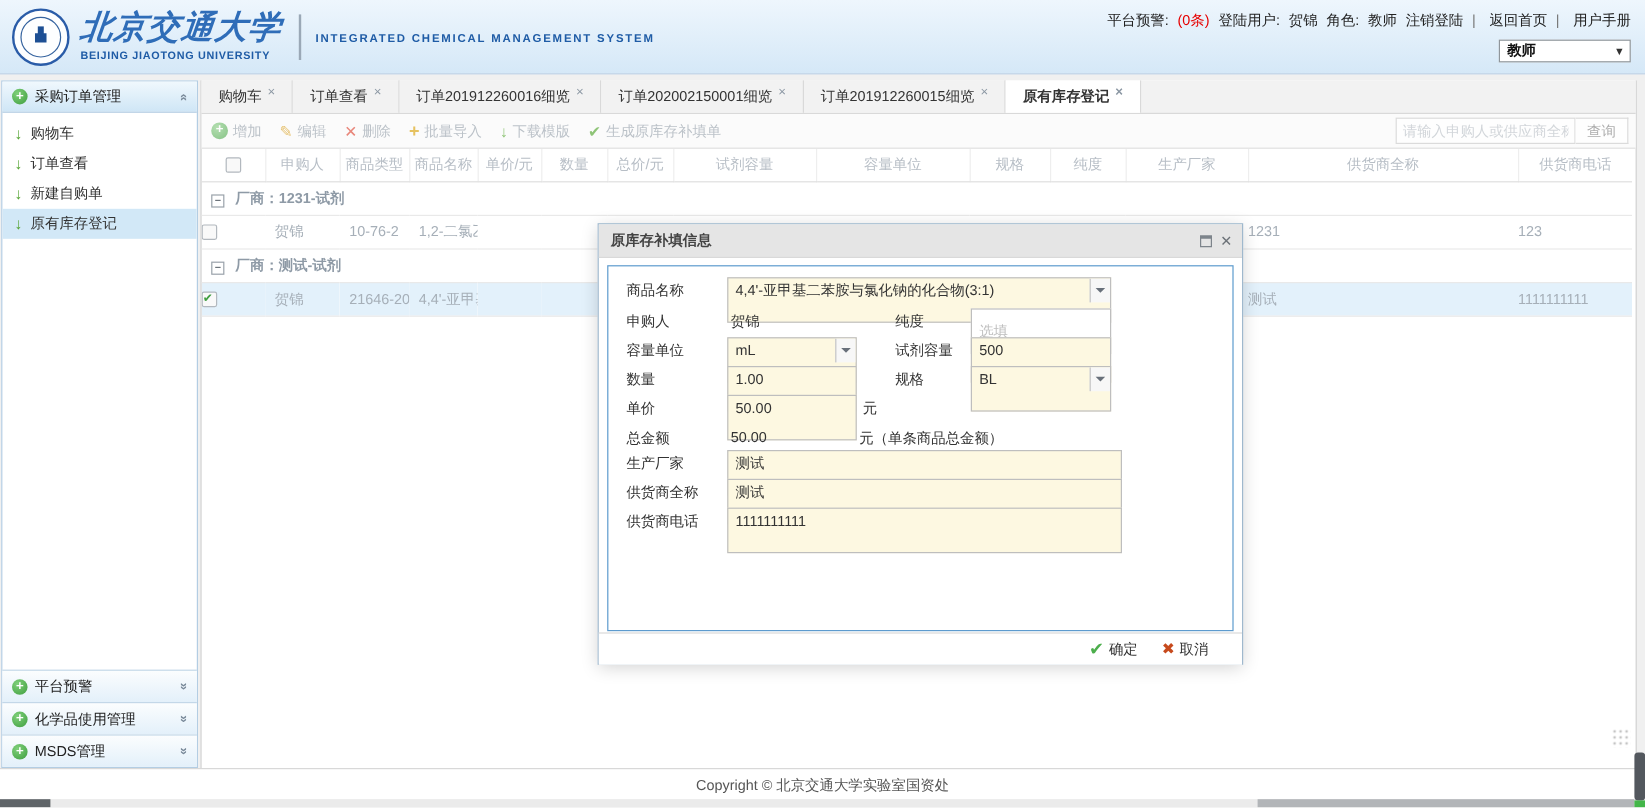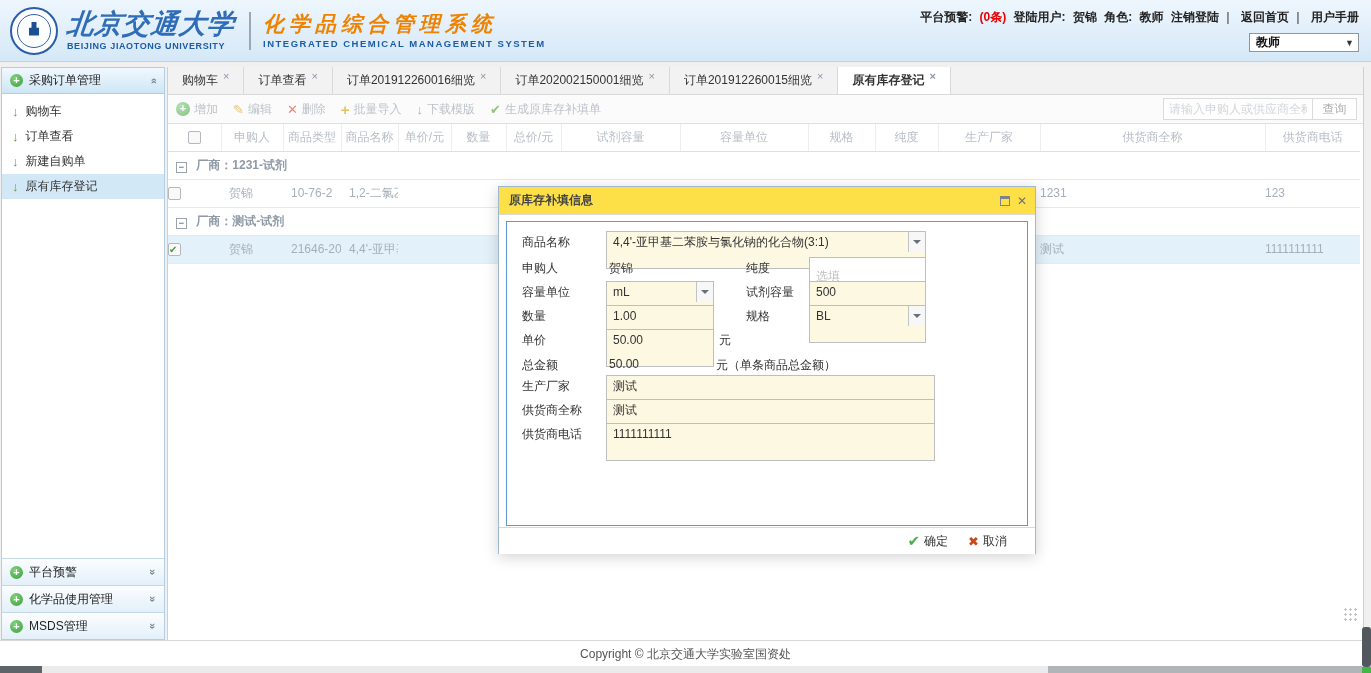--- a/index.html
+++ b/index.html
@@ -14,21 +14,21 @@
   .logo { position:relative; width:48px; height:48px; border:2px solid #2a5ca8; border-radius:50%; background:#fdfeff; flex:0 0 auto; }
   .logo-inner { position:absolute; left:5px; top:5px; width:34px; height:34px; border:1px solid #35639f; border-radius:50%; }
   .logo-core { position:absolute; left:17px; top:13px; width:10px; height:14px; background:#1d4f94; clip-path:polygon(0 100%,0 45%,25% 45%,25% 0,75% 0,75% 45%,100% 45%,100% 100%); }
   .uni-block { margin-left:9px; }
   .uni-cn { font-family:"DejaVu Serif","Liberation Serif",serif; font-style:italic; font-weight:bold; font-size:27px; line-height:1; color:#2f6db8; letter-spacing:1px; transform:skewX(-6deg); }
   .uni-en { font-size:9px; font-weight:bold; color:#1f5ca6; letter-spacing:.6px; margin-top:4px; }
   .hdr-div { width:2px; height:38px; background:#9aa8b6; margin:0 12px 0 14px; }
   .sys-cn { font-family:"DejaVu Serif","Liberation Serif",serif; font-style:italic; font-weight:bold; font-size:21px; line-height:1.1; color:#ef8200; letter-spacing:5px; }
   .sys-en { font-size:9.5px; font-weight:bold; color:#1f5ca6; letter-spacing:1.5px; margin-top:3px; }
   .hdr-right { margin-left:auto; padding-right:12px; text-align:right; }
-  .info-line { font-size:12px; color:#222; white-space:nowrap;font-weight:bold; }
+  .info-line { font-size:12px; color:#222; white-space:nowrap; }
   .info-line .red { color:#e60000; }
   .info-line span { margin-left:4px; }
   .info-line .lnk { cursor:pointer; }
   .info-line .sep { color:#777; margin:0 4px; }
   .role-select { display:inline-flex; align-items:center; justify-content:space-between; width:110px; height:19px;
                  background:#fff; border:1px solid #8f969c; margin-top:7px; padding:0 4px 0 6px; font-weight:bold; color:#111; cursor:pointer; }
   .role-select .caret { font-size:9px; color:#333; }
 
   
   .sidebar { position:absolute; left:1px; top:67px; width:164px; height:573px; background:#fff;
@@ -94,21 +94,21 @@
   .hscroll { position:absolute; left:0; top:666px; width:1371px; height:7px; background:#ebebeb; }
   .hthumb { position:absolute; left:0; top:0; width:42px; height:7px; background:#5f6468; cursor:pointer; }
   .hseg { position:absolute; left:1048px; top:0; width:314px; height:7px; background:#b2b5b8; cursor:pointer; }
   .vthumb { position:absolute; right:0; top:627px; width:9px; height:40px; background:#53585e; border-radius:3px; cursor:pointer; }
   .corner-green { position:absolute; right:0; top:667px; width:9px; height:6px; background:#43b649; }
 
   
   .dialog { position:absolute; left:498px; top:186px; width:538px; height:368px; background:#fff;
             border:1px solid #9fb8cd; box-shadow:0 3px 14px rgba(0,0,0,.18); z-index:50; }
   .dlg-title { height:28px; line-height:27px; padding:0 8px 0 10px; font-weight:bold; color:#444;
-               border-bottom:1px solid #d9d9d9; background:#fde047; display:flex; align-items:center; }
+               border-bottom:1px solid #d9d9d9; background:#e5e5e5; display:flex; align-items:center; }
   .dlg-icons { margin-left:auto; display:flex; align-items:center; gap:7px; }
   .win-max { width:10px; height:10px; border:1px solid #7d848b; border-top-width:3px; cursor:pointer; }
   .win-close { color:#6c7278; font-size:12px; font-weight:bold; line-height:12px; cursor:pointer; }
   .blue-box { position:absolute; left:7px; top:34px; width:522px; height:305px; border:1px solid #5d9bce; }
   .frow { position:absolute; left:0; right:0; height:24px; }
   .flb { position:absolute; top:4px; left:15px; color:#333; }
   .flb2 { position:absolute; top:4px; left:239px; color:#333; }
   .sval { position:absolute; top:4px; color:#333; }
   .fld { position:absolute; top:1px; height:38px; line-height:20px; background:#fdf8e1; border:1px solid #bebebe;
          padding-left:6px; color:#333; overflow:hidden; white-space:nowrap; cursor:text; }
@@ -136,21 +136,20 @@
       <div class="logo">
         <div class="logo-inner"></div>
         <div class="logo-core"></div>
       </div>
       <div class="uni-block">
         <div class="uni-cn">北京交通大学</div>
         <div class="uni-en">BEIJING JIAOTONG UNIVERSITY</div>
       </div>
       <div class="hdr-div"></div>
       <div>
-        <div class="sys-cn">化学品综合管理系统</div>
         <div class="sys-en">INTEGRATED CHEMICAL MANAGEMENT SYSTEM</div>
       </div>
     </div>
     <div class="hdr-right">
       <div class="info-line">
         <span>平台预警:</span>
         <span class="red lnk">(0条)</span>
         <span>登陆用户:</span>
         <span>贺锦</span>
         <span>角色:</span>

